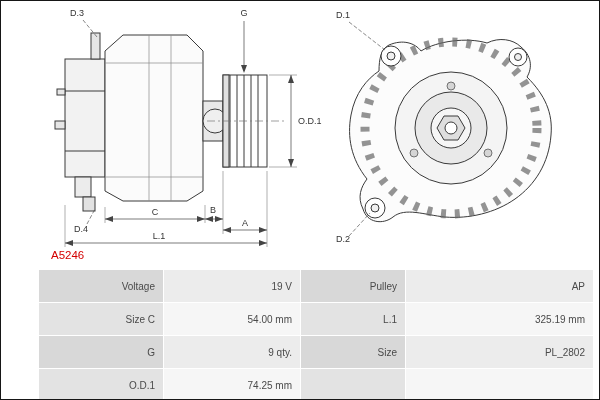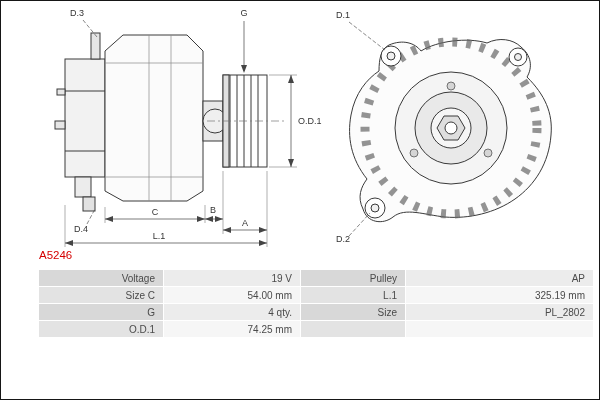--- a/index.html
+++ b/index.html
@@ -8,31 +8,31 @@
     width:600px;height:400px;
     box-sizing:border-box;
     border:1px solid #161616;
     background:#fff;
     font-family:"Liberation Sans",sans-serif;
     overflow:hidden;
   }
   .drawing-area{position:absolute;top:0;left:0;width:600px;height:250px;}
   svg text{font-family:"Liberation Sans",sans-serif;font-size:9px;fill:#333;}
   .part-number{
-    position:absolute;left:38px;top:247px;
+    position:absolute;left:50px;top:247px;
     font-size:11.5px;line-height:14px;
     color:#d40000;
   }
   table.spec{
     position:absolute;left:37px;top:268px;width:555px;
     border-collapse:collapse;table-layout:fixed;
   }
   table.spec td{
     height:16px;font-size:10px;color:#4a4a4a;
-    padding:0 8px;text-align:right;vertical-align:middle;
+    padding:8px 8px;text-align:right;vertical-align:middle;
     border:1px solid #ffffff;overflow:hidden;white-space:nowrap;
   }
   col.c1{width:125px}col.c2{width:137px}col.c3{width:105px}col.c4{width:188px}
   tr:nth-child(odd) td.lbl{background:#d8d8d8;}
   tr:nth-child(odd) td.val{background:#ececec;}
   tr:nth-child(even) td.lbl{background:#e3e3e3;}
   tr:nth-child(even) td.val{background:#f6f6f6;}
 </style>
 </head>
 <body>
@@ -196,21 +196,21 @@
         <td class="val">AP</td>
       </tr>
       <tr>
         <td class="lbl">Size C</td>
         <td class="val">54.00 mm</td>
         <td class="lbl">L.1</td>
         <td class="val">325.19 mm</td>
       </tr>
       <tr>
         <td class="lbl">G</td>
-        <td class="val">4 qty.</td>
+        <td class="val">9 qty.</td>
         <td class="lbl">Size</td>
         <td class="val">PL_2802</td>
       </tr>
       <tr>
         <td class="lbl">O.D.1</td>
         <td class="val">74.25 mm</td>
         <td class="lbl"></td>
         <td class="val"></td>
       </tr>
     </tbody>

